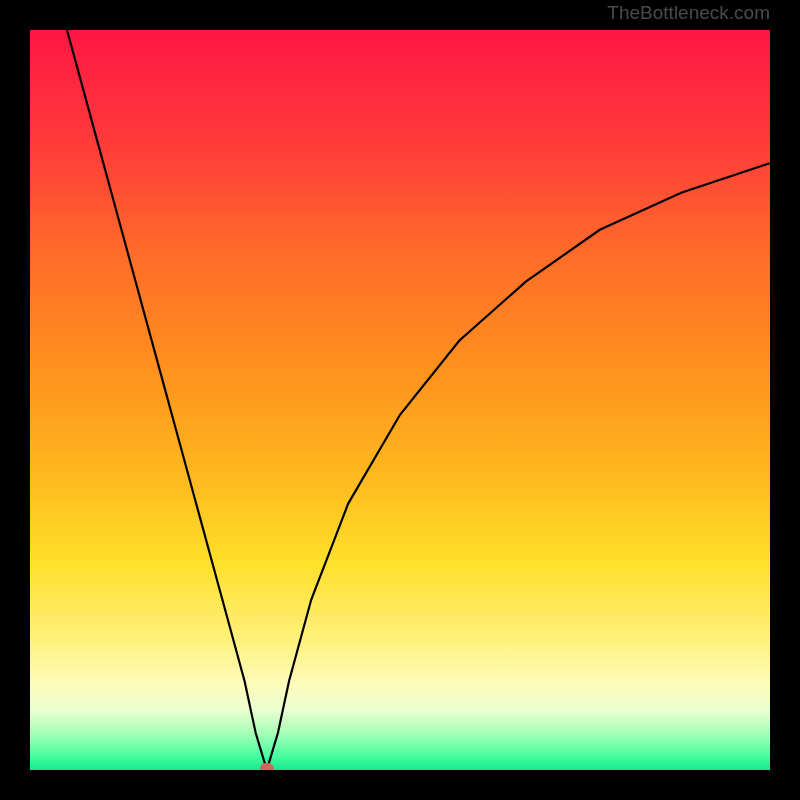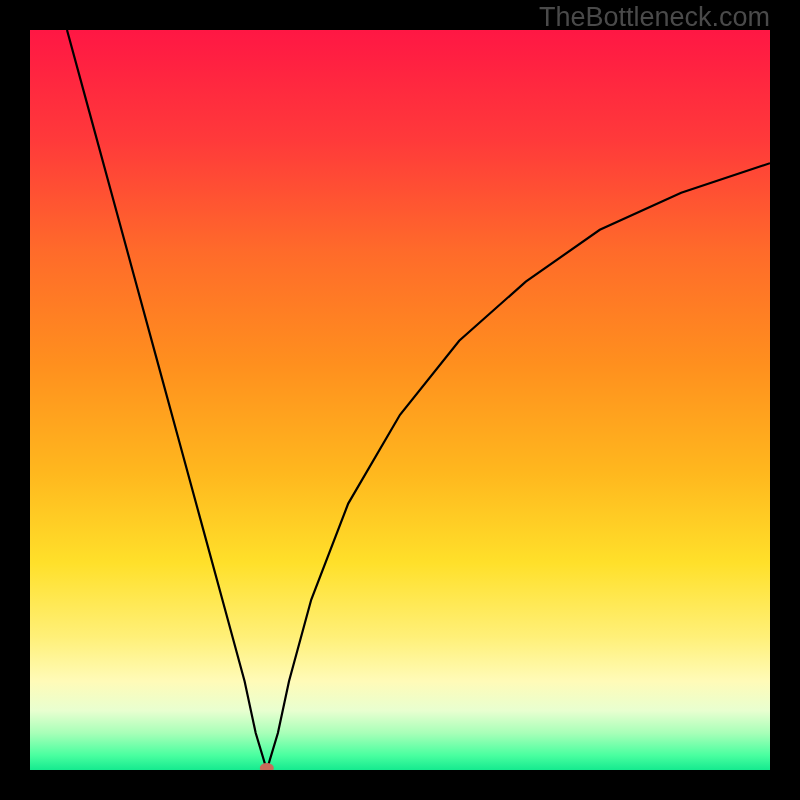--- a/index.html
+++ b/index.html
@@ -9,21 +9,21 @@
     background: #000;
     font-family: Arial, sans-serif;
     position: relative;
     overflow: hidden;
   }
   .watermark {
     position: absolute;
     top: 2px;
     right: 30px;
     color: #4a4a4a;
-    font-size: 27px;
+    font-size: 19px;
     font-weight: 500;
     z-index: 10;
   }
   .chart-container {
     position: absolute;
     left: 30px;
     top: 30px;
     width: 740px;
     height: 740px;
   }

